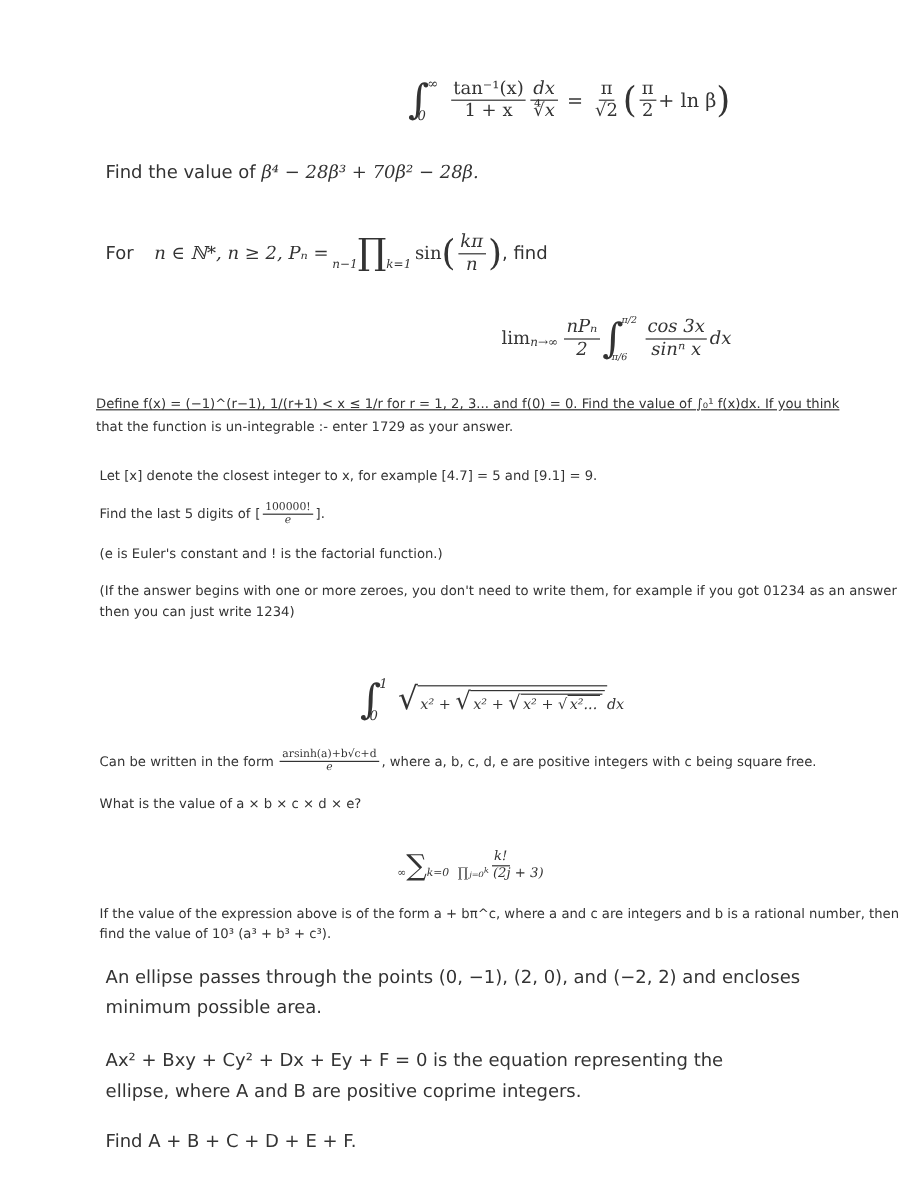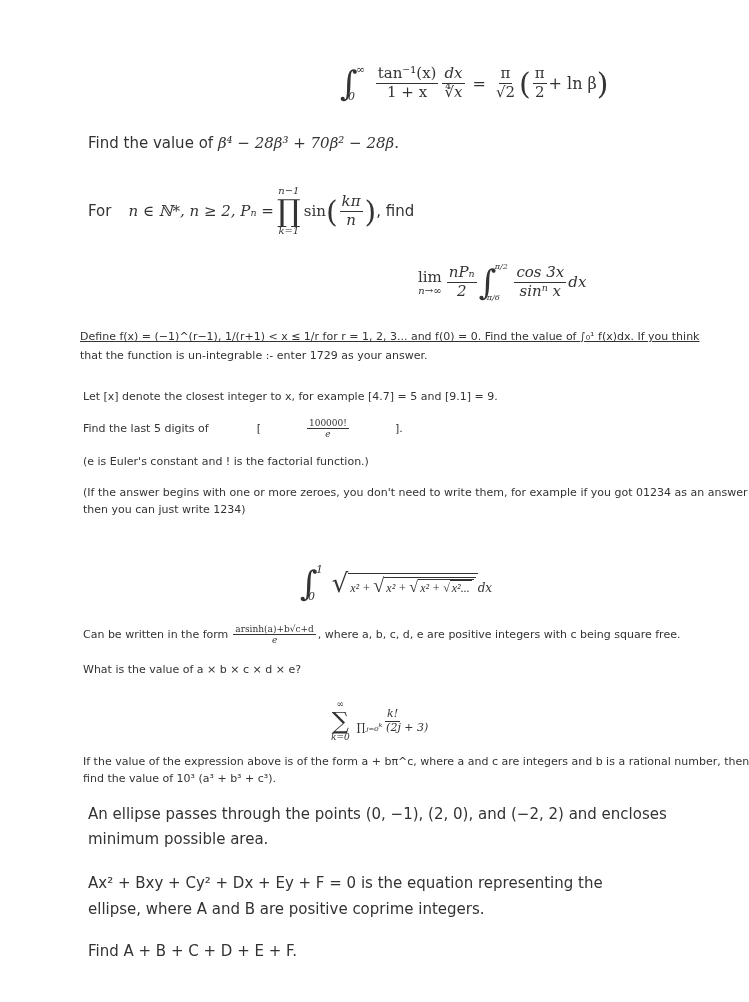--- a/index.html
+++ b/index.html
@@ -8,32 +8,32 @@
     color: #333333;
     font-family: "DejaVu Sans", sans-serif;
   }
   .abs { position: absolute; white-space: nowrap; }
   .m { font-family: "DejaVu Serif", serif; font-style: italic; }
   .mu { font-family: "DejaVu Serif", serif; font-style: normal; }
   .frac { display: inline-flex; flex-direction: column; align-items: center; vertical-align: middle; margin: 0 2px; }
   .frac .num { border-bottom: 1px solid #333; padding: 0 2px; line-height: 1.15; }
   .frac .den { padding: 0 2px; line-height: 1.15; }
   .sm .num, .sm .den { font-size: 9px; }
-  .big-op { display: inline-flex; flex-direction: column; align-items: center; vertical-align: middle; margin: 0 3px; }
+  .big-op { display: inline-flex; flex-direction: row; align-items: flex-end; vertical-align: middle; margin: 0 3px; }
   .big-op .lim { font-size: 10px; line-height: 1; font-family: "DejaVu Serif", serif; font-style: italic; }
   .big-op .sym { font-size: 30px; line-height: 1; font-family: "DejaVu Serif", serif; }
   .intg { font-family: "DejaVu Serif", serif; font-size: 34px; font-style: italic; vertical-align: middle; position: relative; }
   .intg .up { position: absolute; font-size: 11px; top: 0; left: 16px; }
   .intg .lo { position: absolute; font-size: 11px; bottom: 0; left: 8px; }
   .t11 { font-size: 11px; }
   .t10 { font-size: 11px; }
   .t16 { font-size: 16px; }
   .t15 { font-size: 15px; }
   .paren { font-family: "DejaVu Serif", serif; font-size: 30px; vertical-align: middle; font-weight: 200; }
-  .sqrt-box { display: inline-block; border-top: 1px solid #333; padding: 0 2px; font-family: Liberation Serif, serif; }
+  .sqrt-box { display: inline-block; border-top: 1px solid #333; padding: 0 2px; }
 </style>
 </head>
 <body>
 
 <div class="abs" style="left:340px; top:48px; height:70px; display:flex; align-items:center;">
   <span class="intg">∫<span class="up">∞</span><span class="lo">0</span></span>
   <span style="width:16px;display:inline-block"></span>
   <span class="frac mu t15">
       <span class="num">tan⁻¹(x)</span>
       <span class="den">1 + x</span>
@@ -94,21 +94,21 @@
       <span class="num">cos 3x</span>
       <span class="den">sinⁿ x</span>
     </span>
   <span class="m">dx</span>
 </div>
 
 <div class="abs t11" style="left:80px; top:330px;text-decoration:underline;">Define f(x) = (−1)^(r−1), 1/(r+1) &lt; x ≤ 1/r for r = 1, 2, 3... and f(0) = 0. Find the value of ∫₀¹ f(x)dx. If you think</div>
 <div class="abs t11" style="left:80px; top:349px;">that the function is un-integrable :- enter 1729 as your answer.</div>
 
 <div class="abs t11" style="left:83px; top:390px;">Let [x] denote the closest integer to x, for example [4.7] = 5 and [9.1] = 9.</div>
-<div class="abs t11" style="left:83px; top:418px; display:flex; align-items:center;gap:44px;">
+<div class="abs t11" style="left:83px; top:418px; display:flex; align-items:center;">
   <span>Find the last 5 digits of</span>
   <span style="margin-left:4px">[</span>
   <span class="frac sm mu">
       <span class="num">100000!</span>
       <span class="den m">e</span>
     </span>
   <span>].</span>
 </div>
 <div class="abs t11" style="left:83px; top:455px;">(e is Euler's constant and ! is the factorial function.)</div>
 <div class="abs t10" style="left:83px; top:486px;">(If the answer begins with one or more zeroes, you don't need to write them, for example if you got 01234 as an answer</div>

